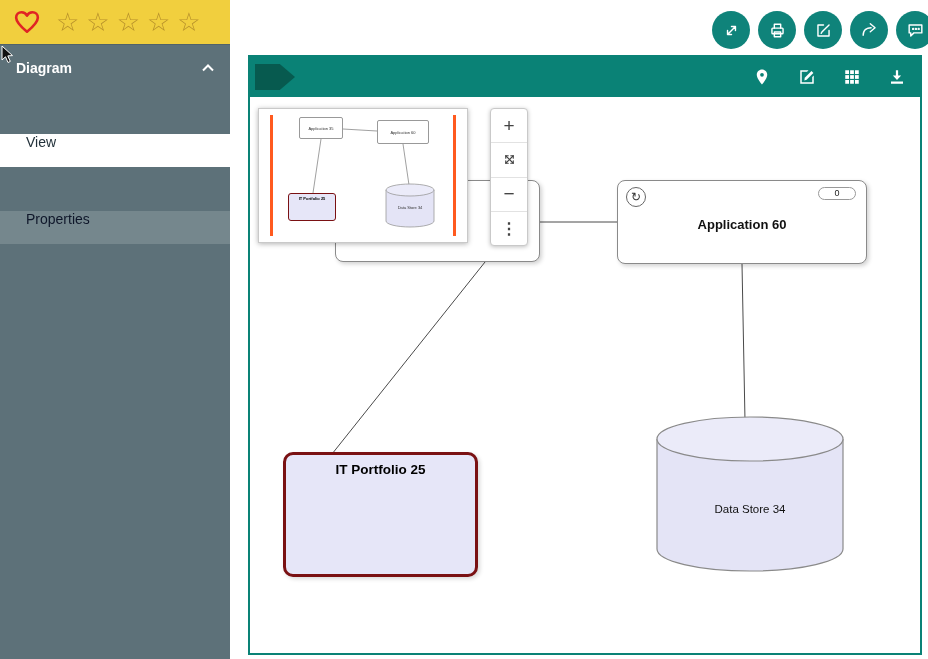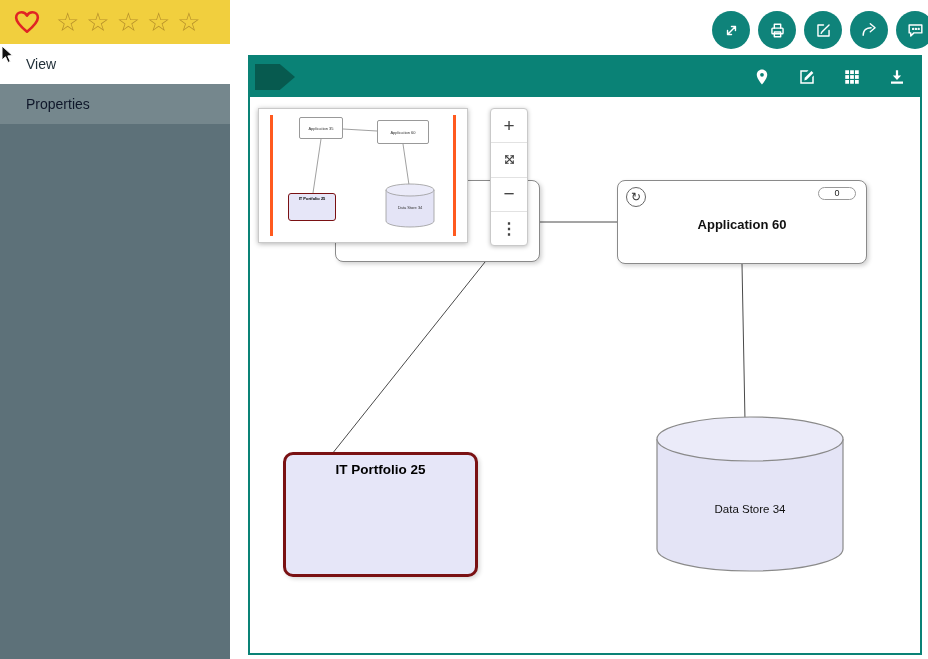--- a/index.html
+++ b/index.html
@@ -7,21 +7,21 @@
   #app { position:relative; width:928px; height:659px; }
 
   
   .sidebar { position:absolute; left:0; top:0; width:230px; height:659px; background:#5D7179; }
   .fav-bar { height:44px; background:#F1CF3E; display:flex; align-items:center; padding:0 14px; }
   .heart { margin-right:16px; display:flex; align-items:center; cursor:pointer; }
   .stars { display:flex; gap:7px; }
   .star { font-size:26px; line-height:26px; color:#B8922B; cursor:pointer; }
   .section-header { height:46px; display:flex; align-items:center; justify-content:space-between;
     padding:0 16px; color:#fff; font-weight:bold; font-size:14px; cursor:pointer; border-top:1px solid rgba(0,0,0,.12); }
-  .side-item { height:40px; display:flex; align-items:center; padding-left:26px; font-size:14px; cursor:pointer; }
+  .side-item { height:33px; display:flex; align-items:flex-start; padding-left:26px; font-size:14px; cursor:pointer;margin-top:44px; }
   .side-item.selected { background:#fff; color:#22313a; }
   .side-item.normal { background:#75878D; color:#0f172a; }
 
   
   .topbar { position:absolute; top:11px; right:-6px; display:flex; gap:8px; }
   .circle-btn { width:38px; height:38px; border-radius:50%; background:#0F837A; display:flex;
     align-items:center; justify-content:center; cursor:pointer; }
   .circle-btn svg { width:19px; height:19px; stroke:#fff; fill:none; stroke-width:1.8; stroke-linecap:round; stroke-linejoin:round; }
 
   
@@ -88,20 +88,28 @@
       </span>
       <span class="stars">
         <span class="star">☆</span>
         <span class="star">☆</span>
         <span class="star">☆</span>
         <span class="star">☆</span>
         <span class="star">☆</span>
       </span>
     </div>
 
+    <div class="section-header">
+      <span>Diagram</span>
+      <span style="display:flex;">
+        <svg width="12" height="8" viewBox="0 0 12 8">
+            <polyline points="1,6.5 6,1.5 11,6.5" fill="none" stroke="#fff" stroke-width="2"></polyline>
+          </svg>
+      </span>
+    </div>
 
     <div class="side-item selected">
       <span>View</span>
     </div>
     <div class="side-item normal">
       <span>Properties</span>
     </div>
   </div>
 
   <span class="cursor">

